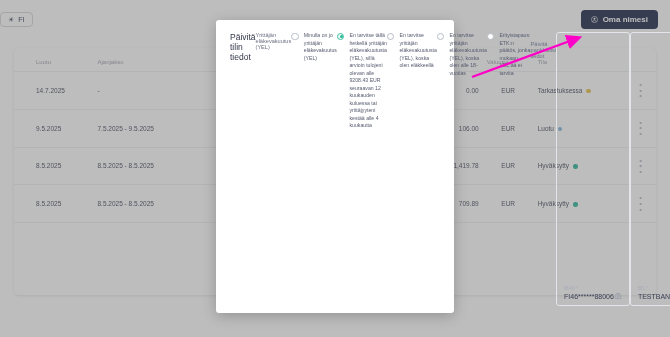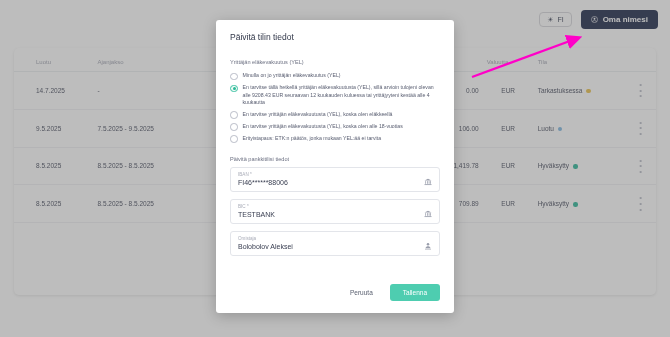--- a/index.html
+++ b/index.html
@@ -12,21 +12,21 @@
   #app { position: relative; width: 670px; height: 337px; }
 
   
   .bg-page {
     position: absolute; inset: 0;
     background: #ffffff;
   }
   .topbar {
     position: absolute; left: 0; right: 0; top: 0; height: 38px;
     background: #ffffff;
-    display: flex; align-items: center; justify-content: flex-end;
+    display: flex; align-items: center; justify-content: space-between;
     padding-right: 12px; gap: 9px;
   }
   .lang-btn {
     display: flex; align-items: center; gap: 4px;
     border: 1px solid #d8d8dc; border-radius: 4px;
     background: #fff; padding: 3px 7px;
     font-size: 7px; color: #3b4256; cursor: pointer;
   }
   .lang-btn .globe { font-size: 7px; line-height: 1; color: #3b4256; }
   .acct-btn {
@@ -84,21 +84,21 @@
     position: absolute; inset: 0;
     background: rgba(90,90,90,0.40);
   }
 
   
   .modal {
     position: absolute; left: 216px; top: 20px; width: 238px; height: 293px;
     background: #fff; border-radius: 3px;
     box-shadow: 0 3px 14px rgba(0,0,0,0.22);
     padding: 12px 14px 0 14px;
-    display: flex; flex-direction: column;
+    display: flex; 
   }
   .m-title { font-size: 8.5px; color: #32384a; margin-bottom: 17px; }
   .m-section { font-size: 5.6px; color: #6d7183; margin-bottom: 7px; }
   .radio-row { display: flex; align-items: flex-start; gap: 5px; margin-bottom: 4px; }
   .radio {
     width: 7.5px; height: 7.5px; border-radius: 50%;
     border: 1px solid #b9bcc7; flex: 0 0 auto; margin-top: .5px;
     position: relative; cursor: pointer; background: #fff;
   }
   .radio.on { border-color: #3fc2a4; background: #eefaf6; }

